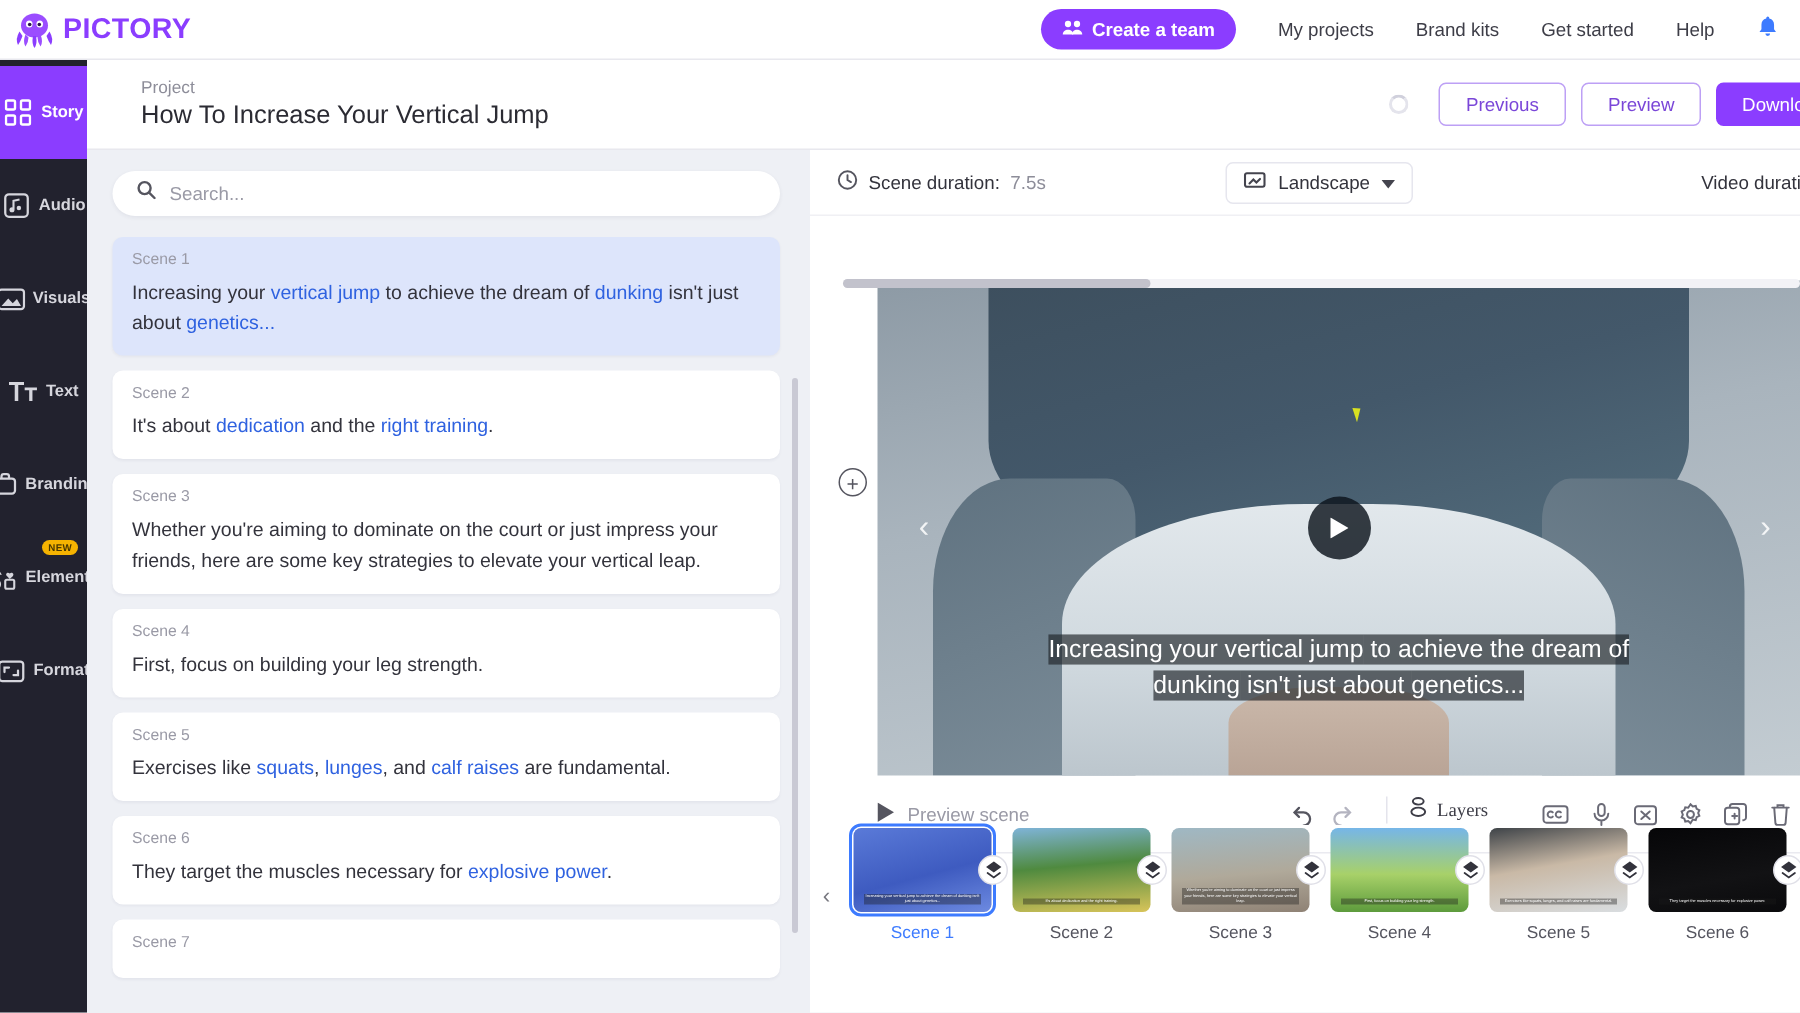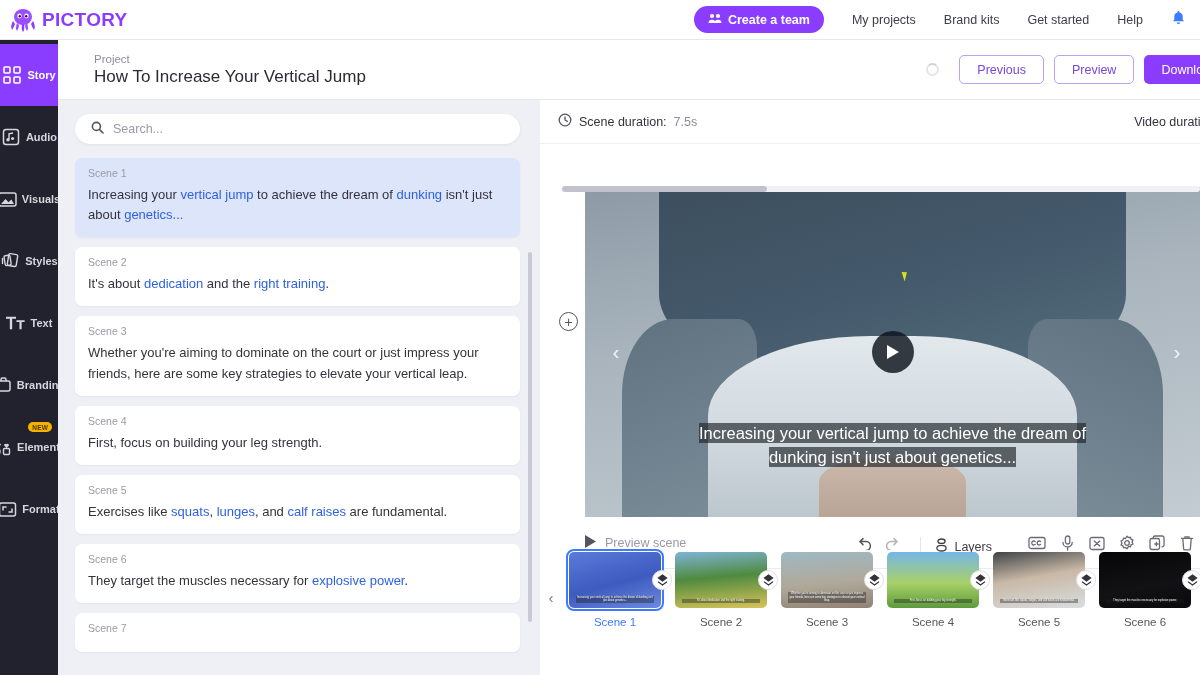--- a/index.html
+++ b/index.html
@@ -236,21 +236,21 @@
 
   
   .toolbar {
     position: absolute; left: 45px; top: 418px;
     width: 615px; height: 51px;
     display: flex; align-items: center;
     border-bottom: 1px solid #eaeaf0;
   }
   .tb-play { color: #55555f; font-size: 12px; margin-right: 9px; }
   .tb-preview { font-size: 12.5px; color: #9a9aa6; cursor: pointer; }
-  .tb-right { margin-left: auto; display: flex; align-items: flex-end; gap: 0; }
+  .tb-right { margin-left: auto; display: flex; align-items: flex-start; gap: 0; font-family: Liberation Serif, serif; }
   .tb-undo, .tb-redo {
     width: 28px; height: 24px; display: flex;
     align-items: center; justify-content: center;
     color: #55555f; cursor: pointer;
   }
   .tb-redo { color: #b4b4c0; }
   .tb-div { width: 1px; height: 18px; background: #e4e4ec; margin: 0 14px; }
   .tb-layers {
     display: flex; align-items: center; gap: 6px;
     font-size: 12.5px; color: #3d3d47; cursor: pointer; margin-right: 28px;
@@ -378,30 +378,20 @@
   <div class="rail-item">
     <span class="rail-ico">
       <svg width="19" height="17" viewBox="0 0 19 17" fill="none" stroke="currentColor" stroke-width="1.5">
         <rect x="1" y="2" width="17" height="13" rx="2"></rect>
         <path d="M3 13l4.5-5 3 3.2 2.8-2.8L16 13" fill="currentColor" stroke="none"></path>
       </svg>
     </span>
     <span class="rail-label">Visuals</span>
   </div>
 
-  <div class="rail-item">
-    <span class="rail-ico">
-      <svg width="19" height="18" viewBox="0 0 19 18" fill="none" stroke="currentColor" stroke-width="1.4">
-        <rect x="7" y="2" width="9" height="12" rx="1.5" transform="rotate(9 11 8)"></rect>
-        <rect x="3.5" y="3.5" width="6" height="10" rx="1.4" transform="rotate(-9 6 8)"></rect>
-        <path d="M1.5 6.5v5" stroke-linecap="round"></path>
-      </svg>
-    </span>
-    <span class="rail-label">Styles</span>
-  </div>
 
   <div class="rail-item">
     <span class="rail-ico">
       <svg width="22" height="16" viewBox="0 0 22 16" fill="currentColor">
         <path d="M0 1h11v2.2H6.8V15H4.2V3.2H0z"></path>
         <path d="M11.5 5h9v2h-3.3v8h-2.4V7h-3.3z"></path>
       </svg>
     </span>
     <span class="rail-label">Text</span>
   </div>
@@ -504,20 +494,34 @@
       <span>
         <svg width="14" height="14" viewBox="0 0 14 14" fill="none" stroke="#55555f" stroke-width="1.3">
           <circle cx="7" cy="7" r="5.8"></circle>
             <path d="M7 3.8V7l2.3 1.4" stroke-linecap="round"></path>
         </svg>
       </span>
       <span>Scene duration:</span>
       <span class="dur-val">7.5s</span>
     </div>
 
+    <div class="aspect-sel">
+      <span>
+        <svg width="15" height="12" viewBox="0 0 15 12" fill="none" stroke="#44444e" stroke-width="1.4">
+          <rect x="1" y="1.5" width="13" height="9" rx="1.3"></rect>
+          <path d="M4 8.3l2.6-2.6 2 2 2.4-2.4" stroke-linecap="round"></path>
+        </svg>
+      </span>
+      <span>Landscape</span>
+      <span>
+        <svg width="9" height="6" viewBox="0 0 9 6" fill="#44444e">
+            <path d="M0 0h9L4.5 5.6z"></path>
+          </svg>
+      </span>
+    </div>
 
     <div class="vid-dur">Video duration:</div>
   </div>
 
   <div class="stage">
     <div class="add-scene-btn">+</div>
 
     <div class="video">
       <div class="v-jacket"></div>
       <div class="v-arm-l"></div>

